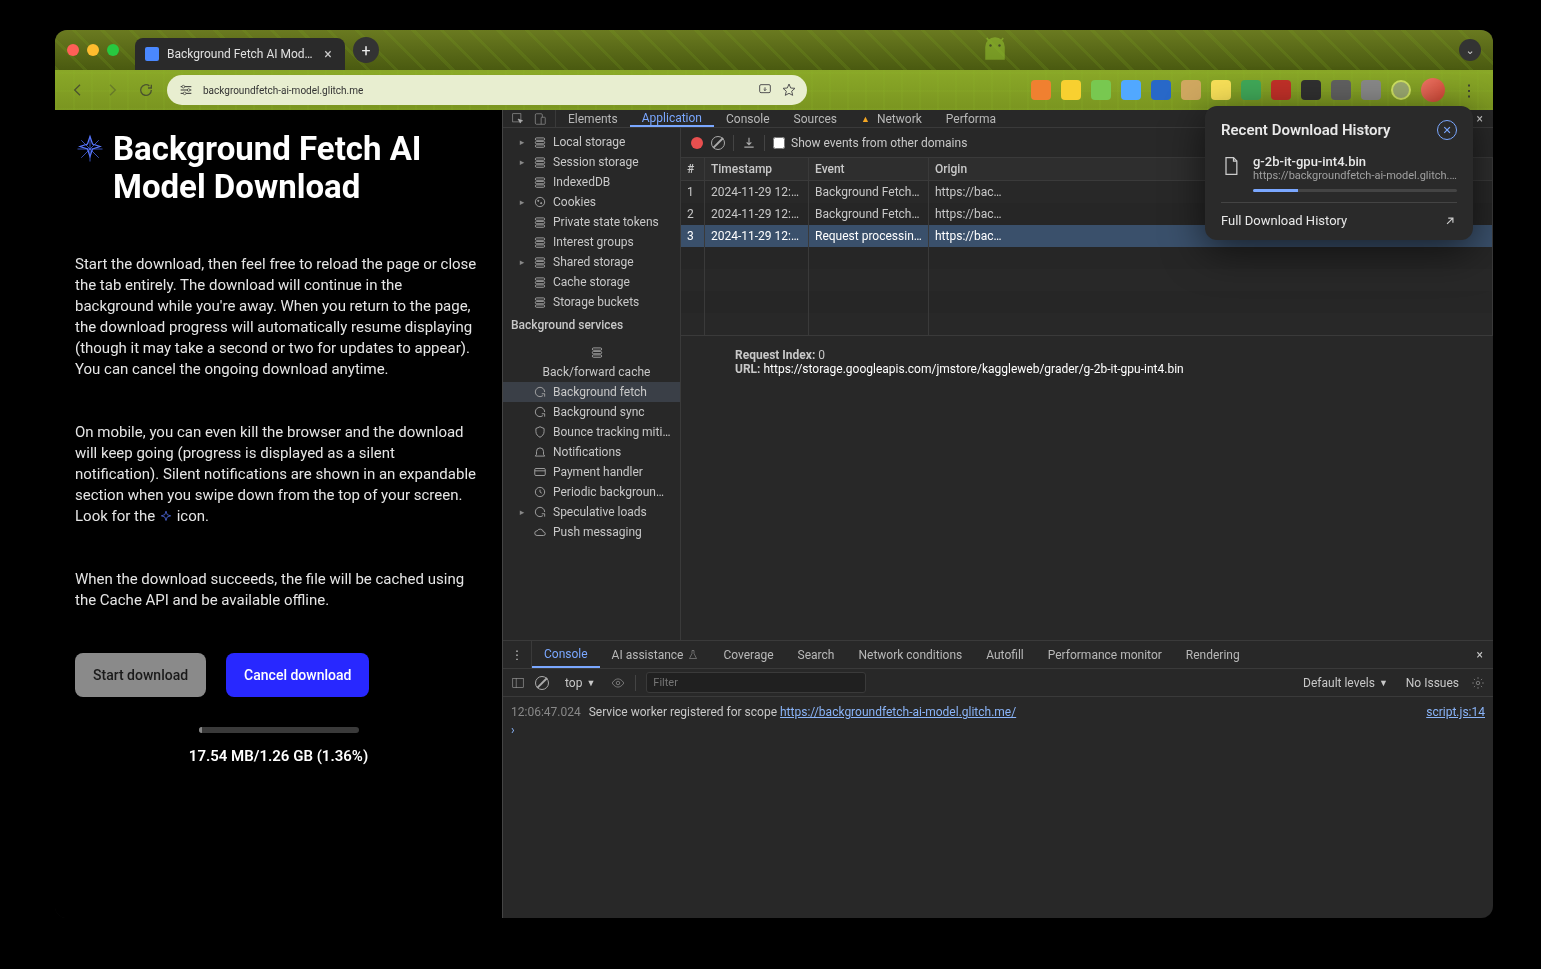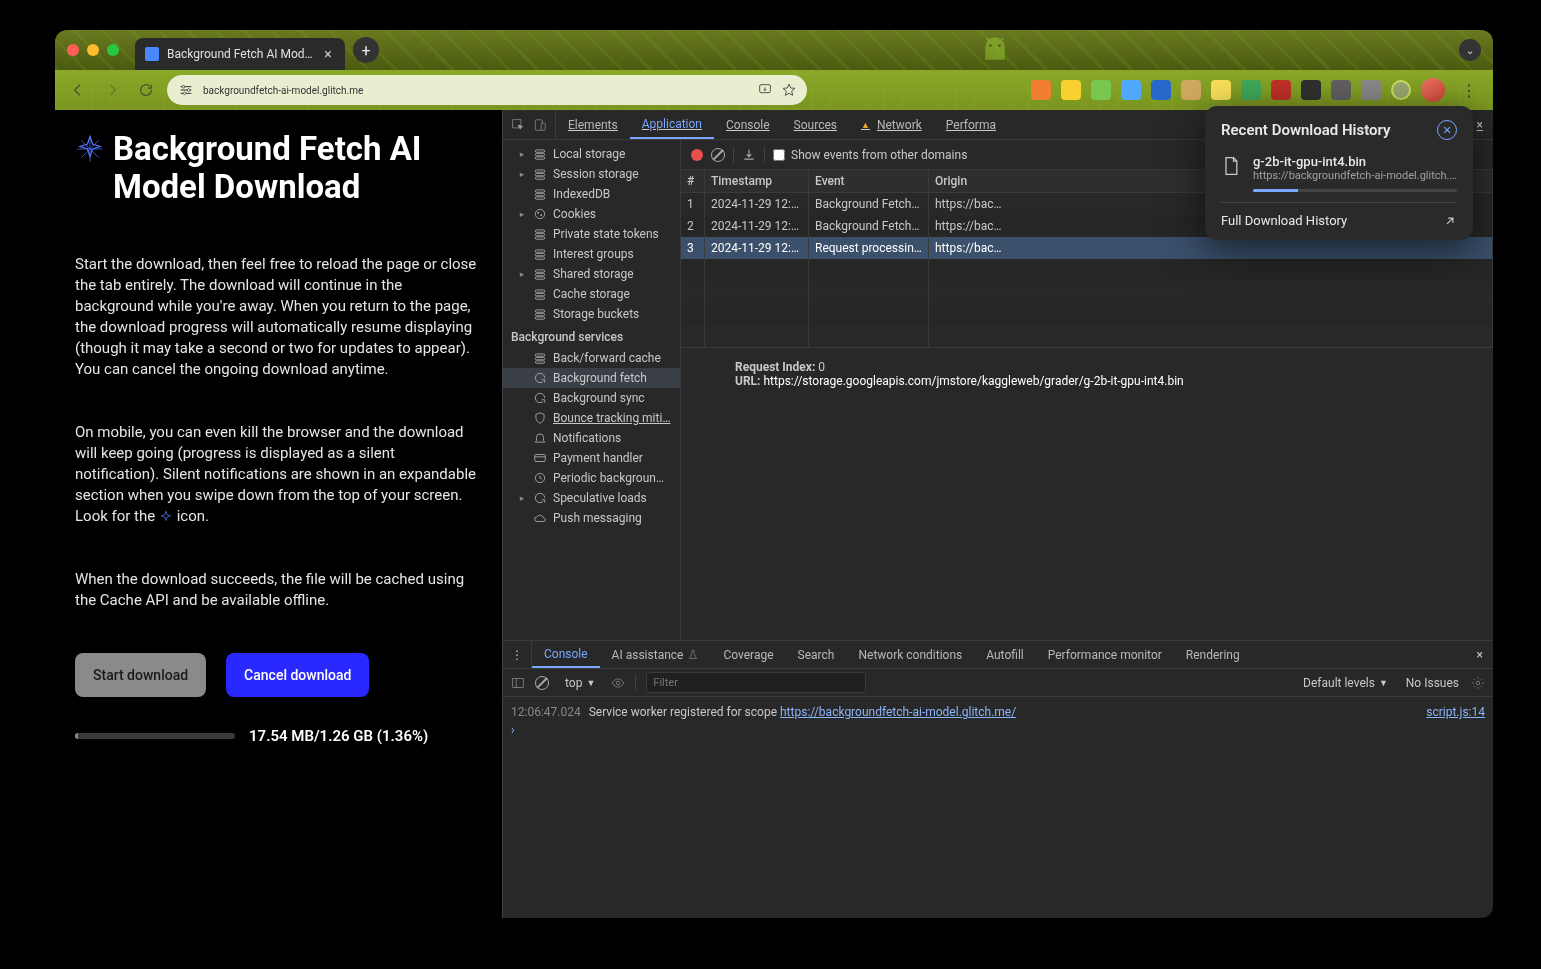--- a/index.html
+++ b/index.html
@@ -72,31 +72,31 @@
   width: 447px; background: #000; color: #fff; padding: 20px 20px 20px 20px; overflow: hidden;
 }
 .page h1 { font-size: 33px; font-weight: 700; line-height: 1.15; margin-bottom: 48px; display:flex; gap:8px; }
 .page h1 .h-icon { width: 30px; height:30px; margin-top: 4px; flex:none; }
 .page p { font-size: 15px; line-height: 1.4; color: #e5e5e5; margin-bottom: 42px; }
 .page .inline-icon { width: 14px; height: 14px; display: inline-block; vertical-align: middle; }
 .btn-row { display: flex; gap: 20px; margin-bottom: 30px; }
 .btn { padding: 14px 18px; border-radius: 8px; border: none; font-size: 14px; font-weight: 500; cursor: pointer; }
 .btn-start { background: #8a8a8a; color: #1a1a1a; }
 .btn-cancel { background: #2828ff; color: #fff; }
-.progress-row { display: flex; align-items: center; gap: 14px; }
+.progress-row { display: flex; align-items: center; gap: 14px; flex-direction: column; }
 .progress { width: 160px; height: 6px; background: #3a3a3a; border-radius: 3px; overflow: hidden; }
 .progress-fill { height: 100%; background: #888; width: 2%; }
 .progress-text { font-size: 15px; font-weight: 600; color: #fff; }
 
 
 .devtools {
   flex: 1; display: flex; flex-direction: column; background: #282828; color: #c8c8c8; font-size: 12px;
   border-left: 1px solid #444;
 }
-.dt-tabs { height: 30px; display: flex; align-items: stretch; background: #282828; border-bottom: 1px solid #3a3a3a; text-decoration: underline; }
+.dt-tabs { height: 18px; display: flex; align-items: stretch; background: #282828; border-bottom: 1px solid #3a3a3a; }
 .dt-tablead { display: flex; align-items: center; padding: 0 8px; gap: 8px; border-right: 1px solid #3a3a3a;}
 .dt-tab { padding: 0 12px; display: flex; align-items: center; cursor: pointer; color: #b8b8b8; gap:4px;}
 .dt-tab.active { color: #7aa7ff; border-bottom: 2px solid #7aa7ff; }
 .dt-tab.warn::before { content:"▲"; color:#f5a623; font-size:9px; margin-right:3px;}
 .dt-right { margin-left: auto; display: flex; align-items: center; gap: 10px; padding: 0 10px; }
 .dt-ico { width: 14px; height: 14px; cursor: pointer; fill: #b8b8b8; stroke:#b8b8b8;}
 
 .dt-body { flex: 1; display: flex; min-height: 0; }
 .dt-sidebar {
   width: 178px; background: #282828; border-right: 1px solid #3a3a3a; overflow-y: auto; padding: 4px 0;
@@ -403,21 +403,21 @@
               <span class="side-icon">
                 <svg width="14" height="14" viewBox="0 0 24 24" stroke="#aaa" fill="none" stroke-width="1.5">
                   <rect x="4" y="5" width="16" height="4" rx="2"></rect>
                   <rect x="4" y="11" width="16" height="4" rx="2"></rect>
                   <rect x="4" y="17" width="16" height="4" rx="2"></rect>
                 </svg>
               </span>
               <span>Storage buckets</span>
             </div>
             <div class="side-header">Background services</div>
-            <div class="side-item" style="padding-left: 14px;">
+            <div class="side-item" style="padding-left: 14px; flex-direction: column;">
               <span class="noexp"></span>
               <span class="side-icon">
                 <svg width="14" height="14" viewBox="0 0 24 24" stroke="#aaa" fill="none" stroke-width="1.5">
                   <rect x="4" y="5" width="16" height="4" rx="2"></rect>
                   <rect x="4" y="11" width="16" height="4" rx="2"></rect>
                   <rect x="4" y="17" width="16" height="4" rx="2"></rect>
                 </svg>
               </span>
               <span>Back/forward cache</span>
             </div>
@@ -432,21 +432,21 @@
             </div>
             <div class="side-item" style="padding-left: 14px;">
               <span class="noexp"></span>
               <span class="side-icon">
                 <svg width="14" height="14" viewBox="0 0 24 24" stroke="#aaa" fill="none" stroke-width="1.5">
                   <path d="M20 12a8 8 0 10-3 6.2M20 20v-5h-5"></path>
                 </svg>
               </span>
               <span>Background sync</span>
             </div>
-            <div class="side-item" style="padding-left: 14px; text-decoration: underline;">
+            <div class="side-item" style="padding-left: 14px;">
               <span class="noexp"></span>
               <span class="side-icon">
                 <svg width="14" height="14" viewBox="0 0 24 24" stroke="#aaa" fill="none" stroke-width="1.5">
                   <path d="M12 3l7 3v5c0 5-3 8-7 10-4-2-7-5-7-10V6z"></path>
                 </svg>
               </span>
               <span>Bounce tracking miti…</span>
             </div>
             <div class="side-item" style="padding-left: 14px;">
               <span class="noexp"></span>

